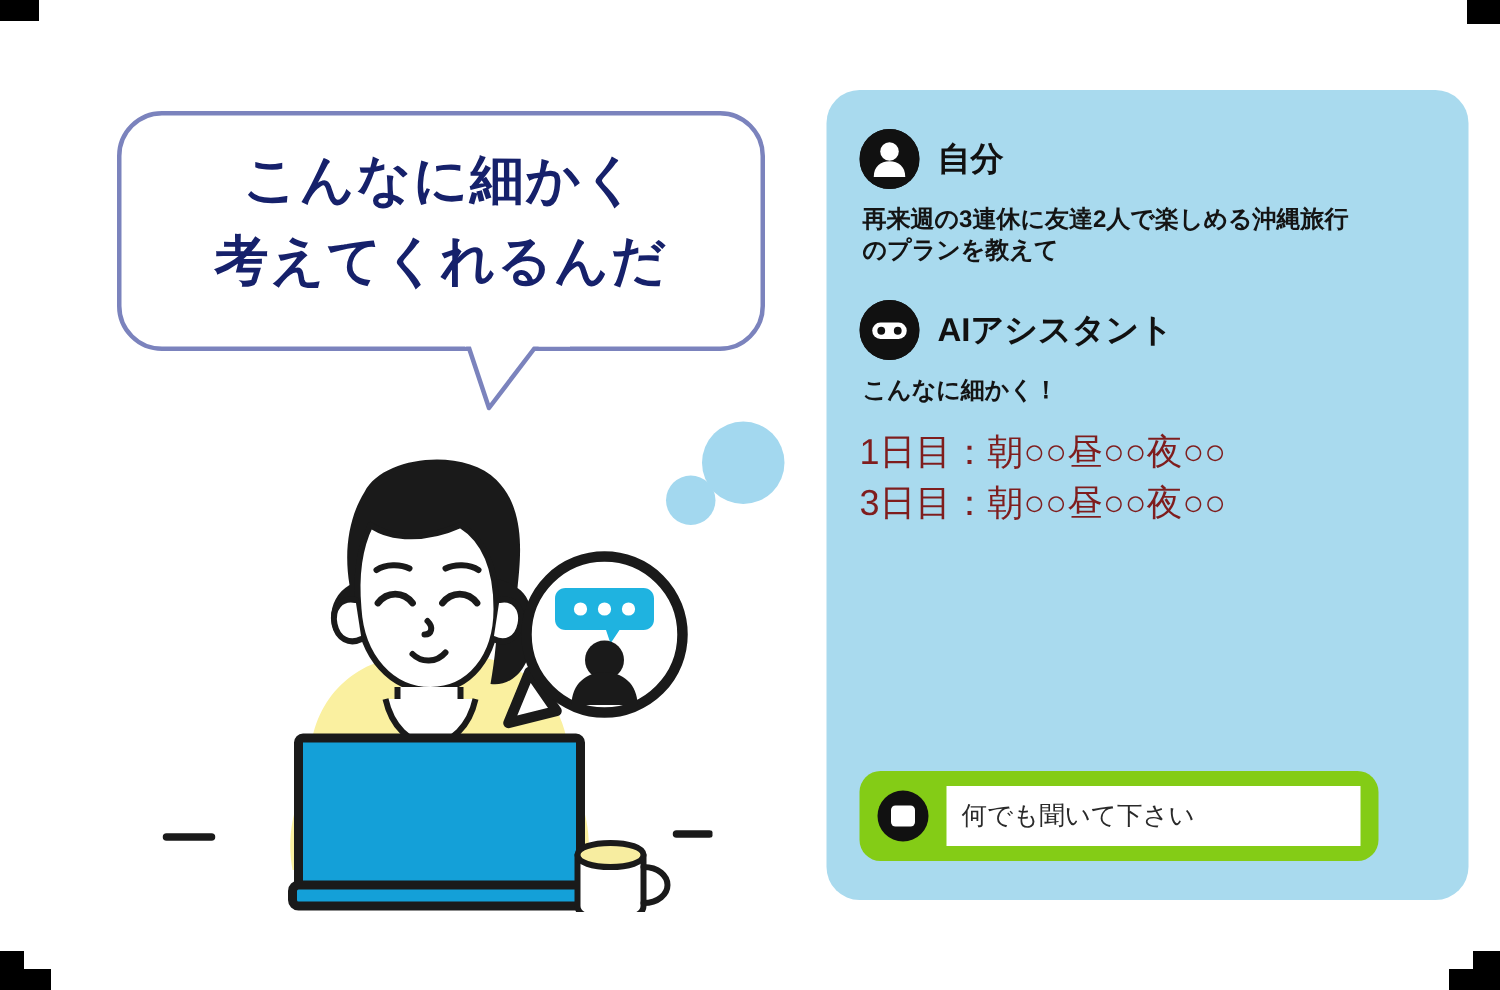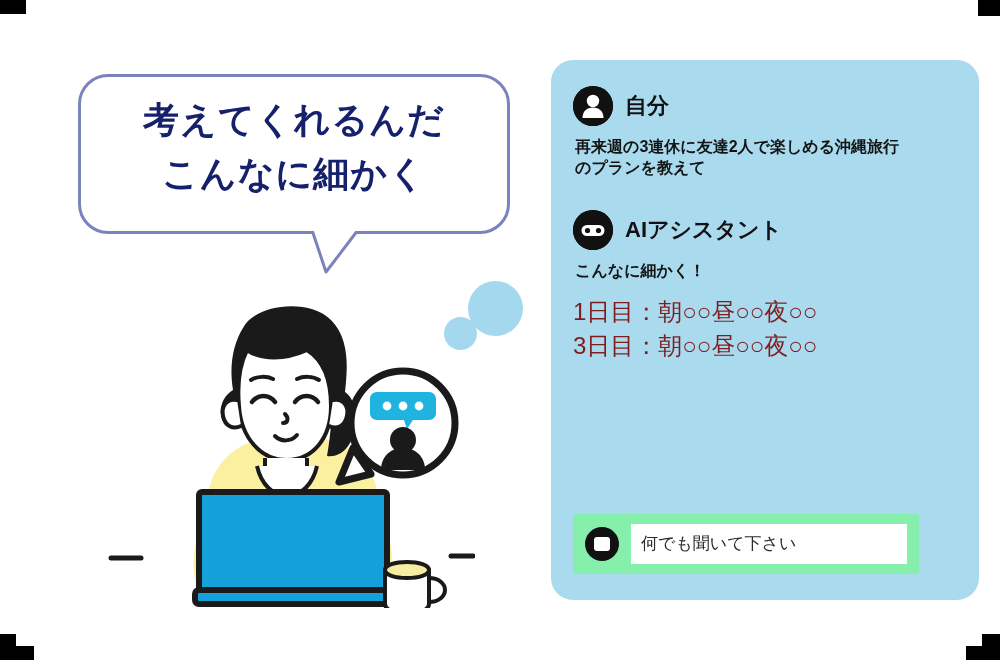--- a/index.html
+++ b/index.html
@@ -136,22 +136,22 @@
     white-space: nowrap;
   }
 
   
   #composer {
     position: absolute;
     left: 22px;
     bottom: 26px;
     width: 346px;
     height: 60px;
-    background: #86efac;
-    border-radius: 4px;
+    background: #84cc16;
+    border-radius: 14px;
     display: flex;
     align-items: center;
     padding: 0 12px;
     box-sizing: border-box;
     gap: 12px;
   }
   #composer-icon {
     width: 34px;
     height: 34px;
     border-radius: 50%;
@@ -188,22 +188,22 @@
 
   <div class="corner-mark cm-tl"></div>
   <div class="corner-mark cm-tr"></div>
   <div class="corner-mark cm-bl-h"></div>
   <div class="corner-mark cm-bl-v"></div>
   <div class="corner-mark cm-br-h"></div>
   <div class="corner-mark cm-br-v"></div>
 
   <div id="speech-bubble">
     <div class="bubble-text">
+      <span class="bubble-line">こんなに細かく</span>
       <span class="bubble-line">考えてくれるんだ</span>
-      <span class="bubble-line">こんなに細かく</span>
     </div>
   </div>
   <svg id="bubble-tail" viewBox="0 0 70 50">
     <path d="M2 2 L16 44 L48 2" fill="#ffffff" stroke="#7b83bd" stroke-width="3" stroke-linejoin="round" stroke-linecap="round"></path>
     <rect x="0" y="0" width="70" height="3" fill="#ffffff"></rect>
   </svg>
 
   <div class="deco-circle" id="deco-circle-large"></div>
   <div class="deco-circle" id="deco-circle-small"></div>
 
@@ -280,21 +280,21 @@
         <svg width="40" height="40" viewBox="0 0 40 40">
           <circle cx="20" cy="20" r="20" fill="#111111"></circle>
           <circle cx="20" cy="15" r="6.2" fill="#ffffff"></circle>
           <path d="M9.5 32 C9.5 25 14 21.5 20 21.5 C26 21.5 30.5 25 30.5 32 Z" fill="#ffffff"></path>
         </svg>
       </div>
       <div class="msg-author">自分</div>
     </div>
     <p class="msg-body" id="user-message">再来週の3連休に友達2人で楽しめる沖縄旅行のプランを教えて</p>
 
-    <div class="msg-header" style="margin-top:32px;">
+    <div class="msg-header" style="margin-top:22px;">
       <div class="avatar">
         <svg width="40" height="40" viewBox="0 0 40 40">
           <circle cx="20" cy="20" r="20" fill="#111111"></circle>
           <rect x="8.5" y="15" width="23" height="11" rx="5.5" fill="#ffffff"></rect>
           <circle cx="14.5" cy="20.5" r="2.6" fill="#111111"></circle>
           <circle cx="25.5" cy="20.5" r="2.6" fill="#111111"></circle>
         </svg>
       </div>
       <div class="msg-author">AIアシスタント</div>
     </div>

